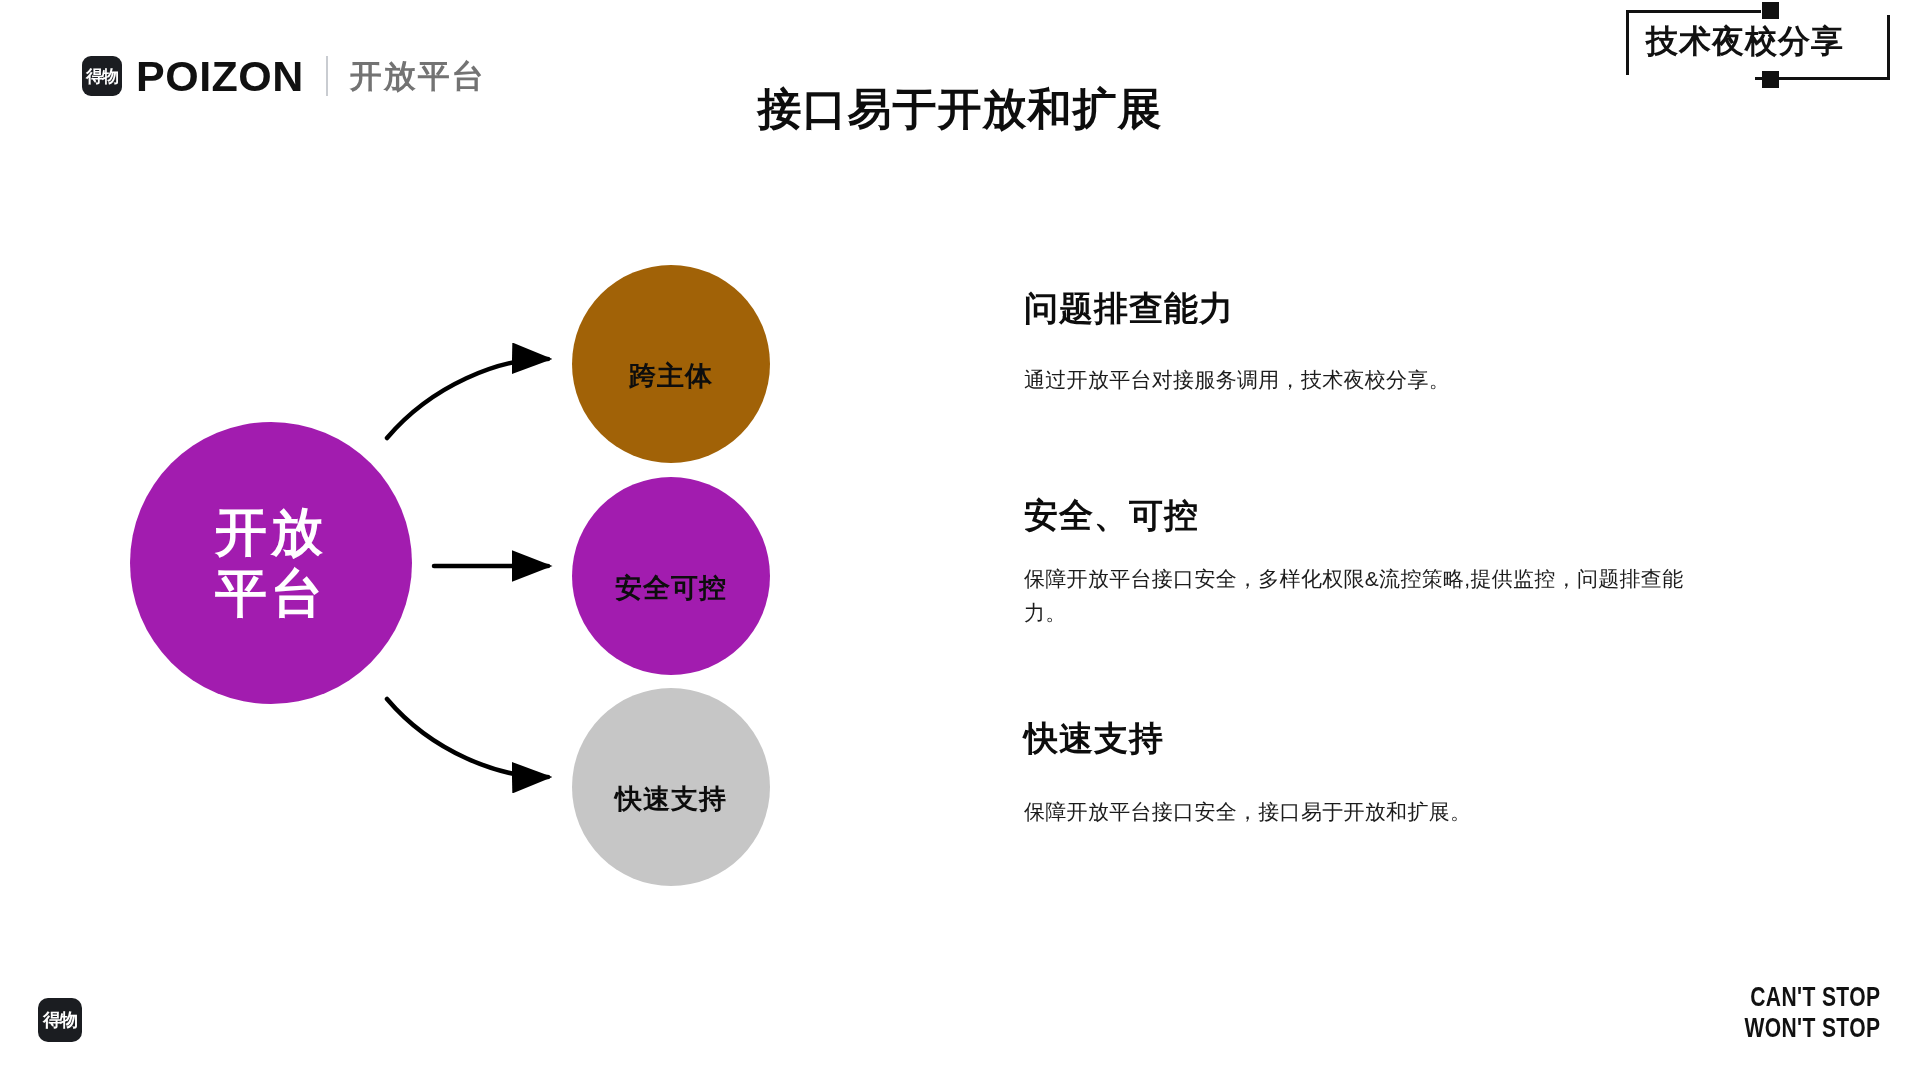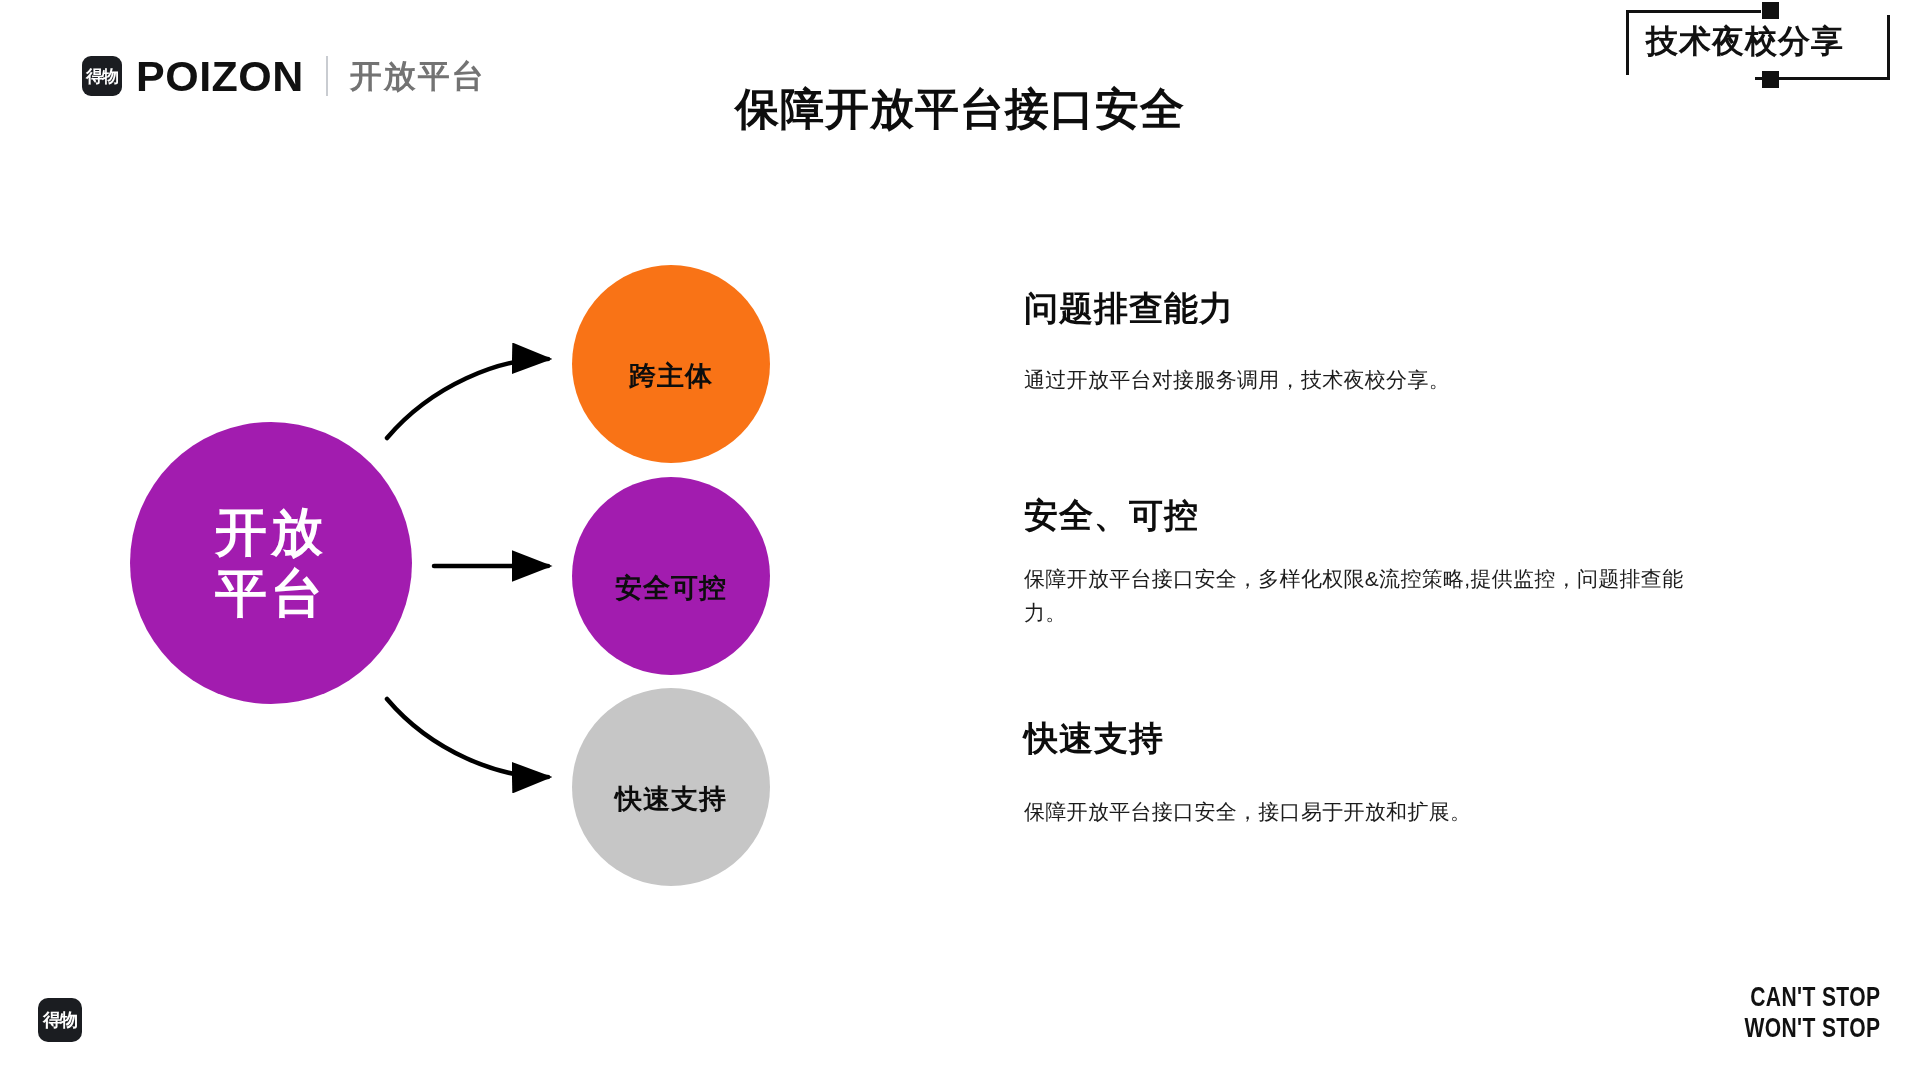--- a/index.html
+++ b/index.html
@@ -161,21 +161,21 @@
     justify-content: center;
   }
   .node-circle .node-label {
     font-size: 27px;
     font-weight: 800;
     letter-spacing: 1px;
     color: #0d0d0d;
     transform: translateY(12px);
     line-height: 1;
   }
-  .node-1 { left: 572px; top: 265px; background: #f97316; }
+  .node-1 { left: 572px; top: 265px; background: #a16207; }
   .node-2 { left: 572px; top: 477px; background: #a21caf; }
   .node-3 { left: 572px; top: 688px; background: #C6C6C6; }
 
   .connectors {
     position: absolute;
     left: 0;
     top: 0;
     width: 1000px;
     height: 1080px;
     pointer-events: none;
@@ -251,21 +251,21 @@
 </head>
 <body>
 
 <div class="brand-lockup">
   <div class="brand-mark">得物</div>
   <div class="brand-wordmark">POIZON</div>
   <div class="brand-divider"></div>
   <div class="brand-sub">开放平台</div>
 </div>
 
-<h1 class="slide-title">保障开放平台接口安全</h1>
+<h1 class="slide-title">接口易于开放和扩展</h1>
 
 <div class="corner-badge">
   <div class="bracket-tl"></div>
   <div class="bracket-br"></div>
   <div class="badge-sq sq-top"></div>
   <div class="badge-sq sq-bottom"></div>
   <div class="badge-text">技术夜校分享</div>
 </div>
 
 <div class="diagram">

